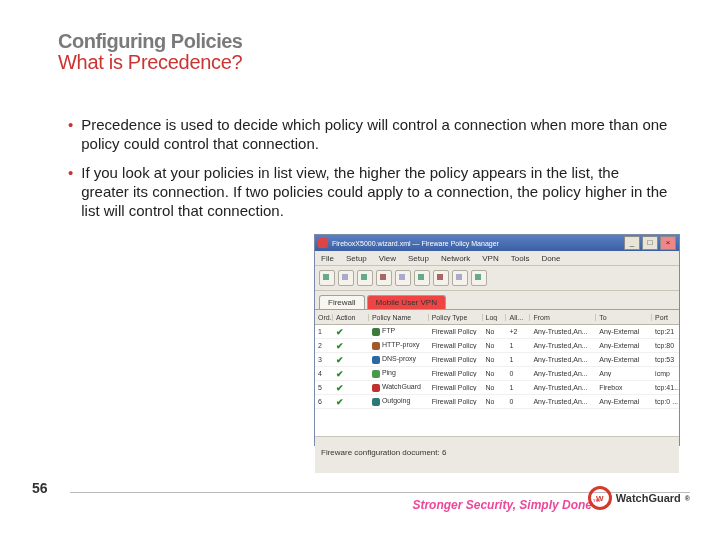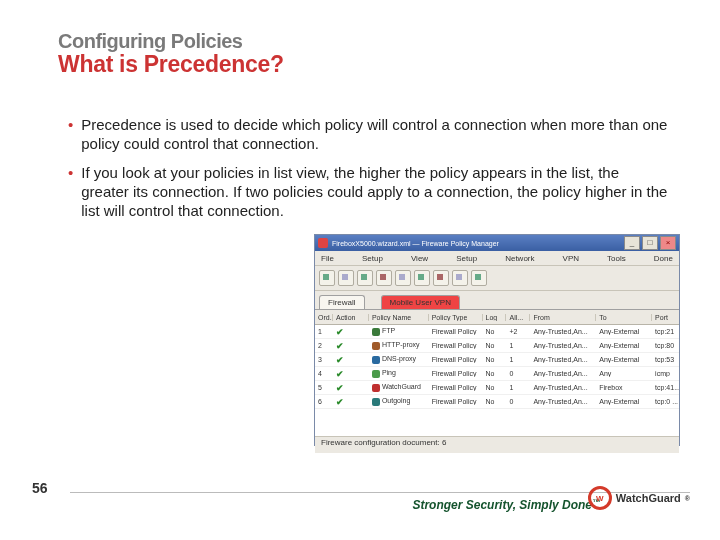--- a/index.html
+++ b/index.html
@@ -24,23 +24,23 @@
     top: 30px;
   }
   .title-main {
     font-weight: 800;
     font-stretch: condensed;
     font-size: 20px;
     color: #7a7a7a;
     letter-spacing: -0.5px;
   }
   .title-sub {
-    font-weight: 700;
+    font-weight: 400;
     font-stretch: condensed;
-    font-size: 23px;
+    font-size: 20px;
     color: #cc3333;
     margin-top: -2px;
     letter-spacing: -0.3px;
   }
   .bullets {
     position: absolute;
     left: 58px;
     top: 115px;
     right: 50px;
   }
@@ -98,41 +98,40 @@
     font-size: 8px; line-height: 1; color: #333;
   }
   .ss-tbtn.close { background:#e88; color:#800;}
   .ss-menubar {
     height: 14px;
     background: #ece9e2;
     display: flex; align-items: center;
     gap: 12px;
     padding: 0 6px;
     border-bottom: 1px solid #c8c4b8;
-    justify-content: space-between;
   }
   .ss-menubar span { font-size: 8px; }
   .ss-toolbar {
     height: 20px;
     background: #ece9e2;
     border-bottom: 1px solid #c8c4b8;
     padding: 2px 4px;
     display: flex; gap: 3px; align-items: center;
   }
   .tbicon {
     width: 14px; height: 14px;
     border: 1px solid #b0aca0;
     background: #f4f2ea;
     border-radius: 2px;
   }
   .tbicon.b1::before{content:"";display:block;width:6px;height:6px;margin:3px;background:#6a8;}
   .tbicon.b2::before{content:"";display:block;width:6px;height:6px;margin:3px;background:#aac;}
   .tbicon.b3::before{content:"";display:block;width:6px;height:6px;margin:3px;background:#a66;}
   .ss-tabs {
-    height: 18px; background: #ece9e2; display:flex; align-items:flex-end; padding: 0 4px; gap:16px;
+    height: 18px; background: #ece9e2; display:flex; align-items:flex-end; padding: 0 4px; gap:2px;
     border-bottom: 1px solid #a0a0a0;
   }
   .ss-tab {
     background: #f8f6f0; border: 1px solid #a0a0a0; border-bottom: none;
     padding: 2px 8px; font-size: 8px; border-radius: 3px 3px 0 0;
   }
   .ss-tab:not(.active){ background:#ef4444;}
   .ss-table {
     background: #fff;
     height: 126px;
@@ -173,40 +172,40 @@
   .ico { width:8px;height:8px;display:inline-block;vertical-align:middle;margin-right:2px;border-radius:2px;}
   .ic-ftp{background:#3a7a3a;}
   .ic-http{background:#a05a2a;}
   .ic-dns{background:#2a6aa0;}
   .ic-ping{background:#4a9a4a;}
   .ic-block{background:#c03030;}
   .ic-out{background:#2a7a7a;}
   .chk{color:#2a8a2a;font-weight:bold;font-size:9px;}
   .ss-status {
     height: 14px; background:#ece9e2; border-top:1px solid #c8c4b8;
-    font-size:8px; padding: 1px 6px;
+    font-size:8px; padding: 11px 6px;
   }
   .footer {
     position: absolute;
     left: 30px; right: 30px; bottom: 18px;
     height: 30px;
     text-align: right;
   }
   .hr {
     position:absolute; left:40px; right:0; top:0;
     border-top: 1px solid #bbb;
   }
   .pagenum {
     position:absolute; left:2px; top:-12px;
     font-weight: 800; font-size: 14px; color:#333;
   }
   .tagline {
     position:absolute; right:90px; top:6px;
     font-style: italic; font-weight: 700; font-size: 12px;
-    color: #14532d;
+    color: #ec4899;
   }
   .tagline .tm { font-size:8px; vertical-align: top;}
   .logo {
     position:absolute; right:0; top:-6px;
     display:flex; align-items:center; gap:4px;
     font-weight:700; font-size:11px; color:#333;
   }
   .logo .ring {
     width:18px;height:18px;border:3px solid #d43a2a;border-radius:50%;
     position:relative;

